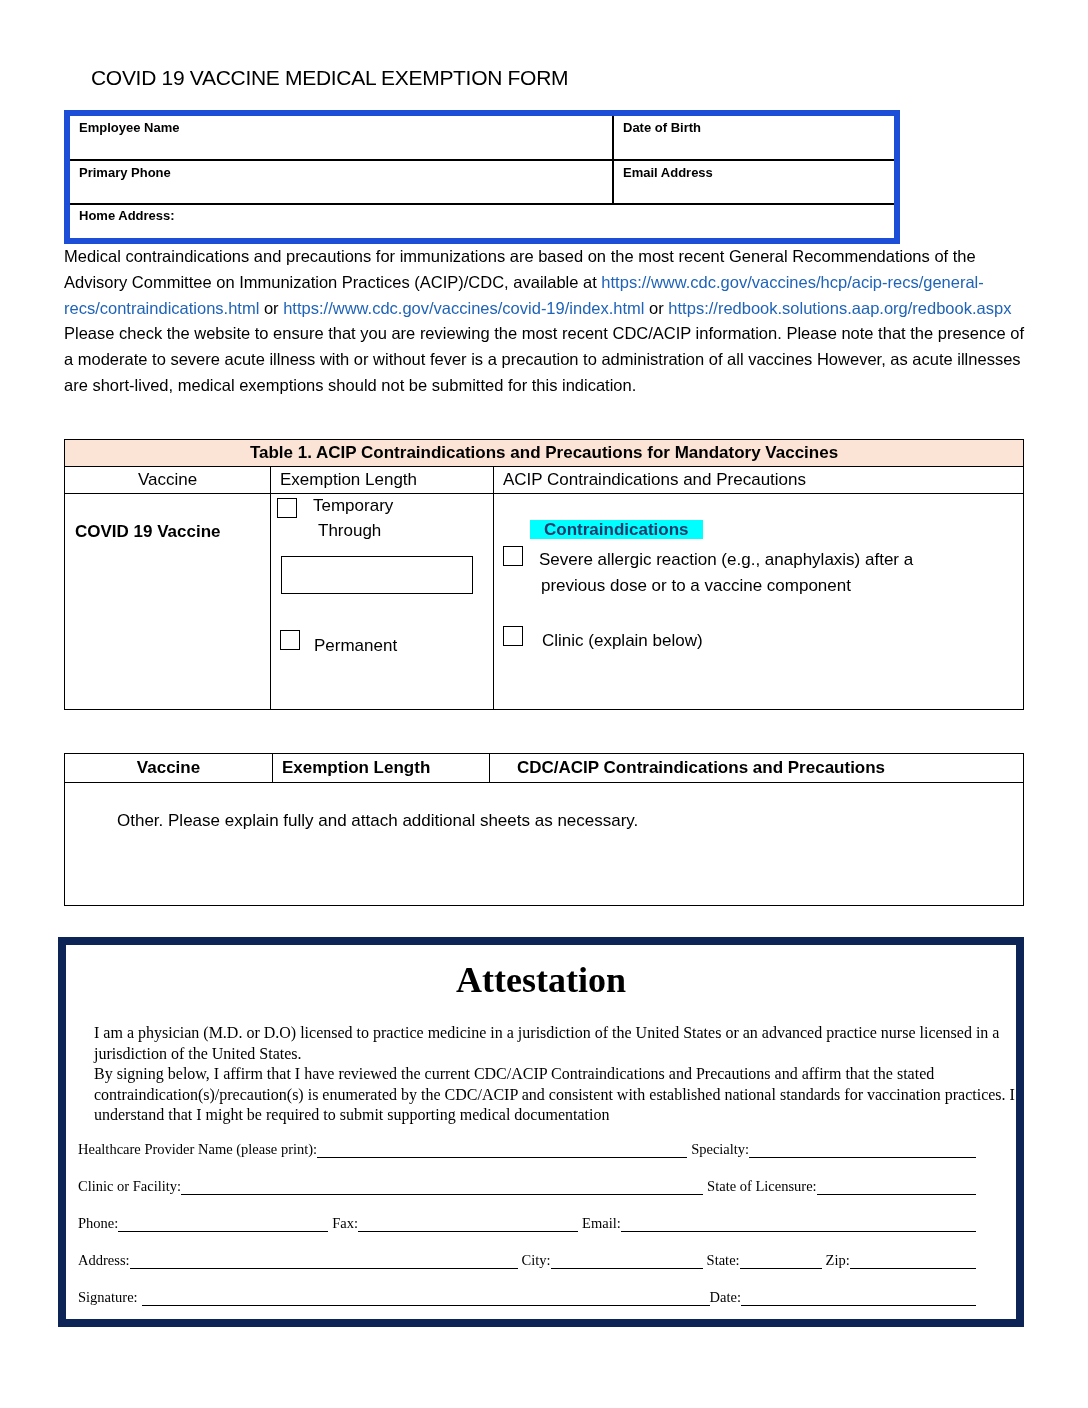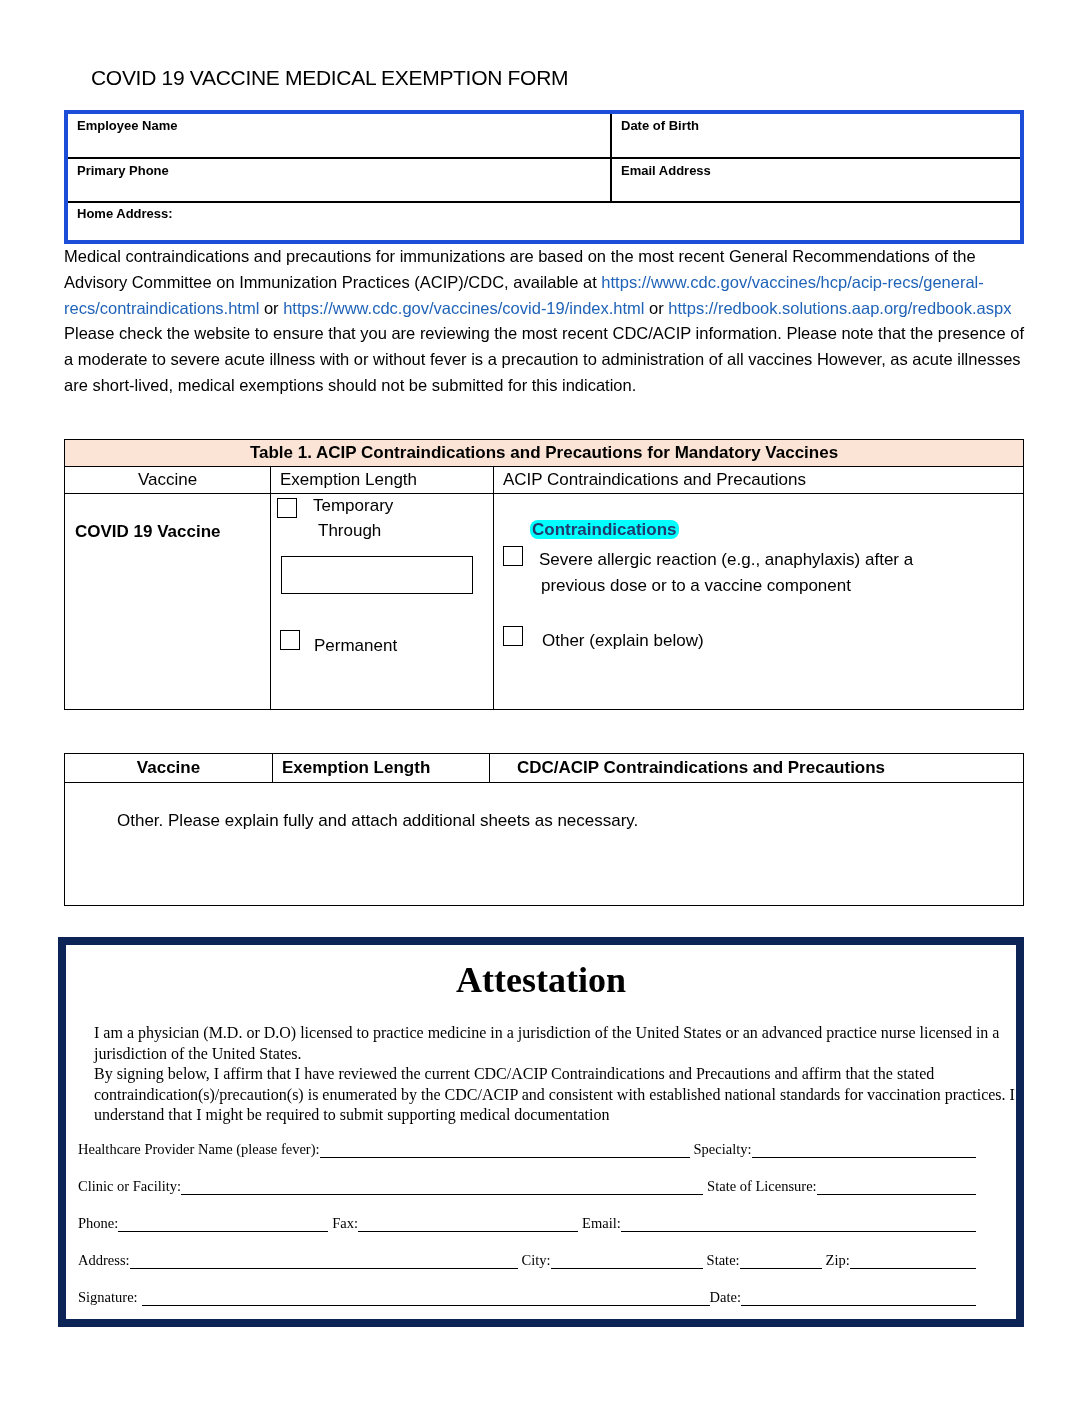--- a/index.html
+++ b/index.html
@@ -1,30 +1,30 @@
 <!DOCTYPE html>
 <html><head>
 <meta charset="utf-8">
 <style>
   html, body { margin:0; padding:0; background:#fff; }
   body { width:1088px; height:1408px; position:relative; font-family:"Liberation Sans", sans-serif; color:#000; }
   .abs { position:absolute; }
   .title { left:64px; top:66px; font-size:21px; letter-spacing:-0.3px;margin-left:27px; }
-  .info { left:64px; top:110px; width:960px; height:134px; border:4px solid #1d4ed8; box-sizing:border-box; }
+  .info { left:64px; top:110px; width:836px; height:134px; border:6px solid #1d4ed8; box-sizing:border-box; }
   .info .row { position:absolute; left:0; width:100%; border-top:2px solid #000; }
   .info .cell { position:absolute; font-size:13px; font-weight:bold; }
   .info .vline { position:absolute; left:542px; top:0; width:2px; background:#000; height:88px; }
   .para { left:64px; top:244px; width:960px; font-size:16.5px; line-height:25.8px; }
   .para a { color:#1f63b8; text-decoration:none; }
   table.t1 { position:absolute; left:64px; top:439px; width:960px; border-collapse:collapse; font-size:17px; }
   table.t1 td { border:1.5px solid #000; vertical-align:top; padding:0; }
   .t1 .cap { background:#fbe4d5; text-align:center; font-weight:bold; height:26px; vertical-align:middle; }
   .t1 .hd { text-align:center; height:26px; vertical-align:middle; }
   .cb { display:inline-block; width:20px; height:20px; border:1.5px solid #000; box-sizing:border-box; background:#fff; }
-  .hl { background:#00ffff; font-weight:bold; color:#1f3a6b; padding:0 2px;border-radius:8px; }
+  .hl { background:#00ffff; font-weight:bold; color:#1f3a6b; padding:0 14px; }
   table.t2 { position:absolute; left:64px; top:753px; width:960px; border-collapse:collapse; font-size:17px; font-weight:bold; }
   table.t2 td { border:1.5px solid #000; height:26px; vertical-align:middle; }
   .attest { left:58px; top:937px; width:966px; height:390px; border:8px solid #0c2456; box-sizing:border-box; font-family:"Liberation Serif", serif; }
   .attest h1 { margin:0; position:absolute; top:14px; width:100%; text-align:center; font-size:36px; font-weight:bold; }
   .attest .txt { position:absolute; left:28px; top:78px; width:930px; font-size:16px; line-height:20.5px; }
   .fieldrow { position:absolute; left:12px; width:898px; height:20px; font-size:14.5px; display:flex; align-items:flex-end; }
   .fieldrow .lbl { white-space:nowrap; }
   .fieldrow .ln { border-bottom:1.5px solid #000; height:14px; margin-right:4px; }
 </style>
 </head>
@@ -66,21 +66,21 @@
       <div style="position:absolute;left:10px;top:62px;width:192px;height:38px;border:1.5px solid #000;box-sizing:border-box;"><span></span></div>
       <span class="cb" style="position:absolute;left:9px;top:136px;"></span>
       <div style="position:absolute;left:43px;top:142px;">Permanent</div>
     </td>
     <td style="position:relative;">
       <div style="position:absolute;left:36px;top:26px;"><span class="hl">Contraindications</span></div>
       <span class="cb" style="position:absolute;left:9px;top:52px;"></span>
       <div style="position:absolute;left:45px;top:56px;">Severe allergic reaction (e.g., anaphylaxis) after a</div>
       <div style="position:absolute;left:47px;top:82px;">previous dose or to a vaccine component</div>
       <span class="cb" style="position:absolute;left:9px;top:132px;"></span>
-      <div style="position:absolute;left:48px;top:137px;">Other (explain below)</div>
+      <div style="position:absolute;left:48px;top:137px;">Clinic (explain below)</div>
     </td>
   </tr>
 </tbody>
   </table>
 
 <table class="t2">
   <tbody>
       <tr>
     <td style="width:205px;text-align:center;">Vaccine</td>
     <td style="width:206px;padding-left:9px;">Exemption Length</td>
@@ -95,21 +95,21 @@
   </table>
 
 <div class="abs attest">
   <h1>Attestation</h1>
   <div class="txt">
     <div>I am a physician (M.D. or D.O) licensed to practice medicine in a jurisdiction of the United States or an advanced practice nurse licensed in a jurisdiction of the United States.</div>
     <div>By signing below, I affirm that I have reviewed the current CDC/ACIP Contraindications and Precautions and affirm that the stated contraindication(s)/precaution(s) is enumerated by the CDC/ACIP and consistent with established national standards for vaccination practices. I understand that I might be required to submit supporting medical documentation</div>
   </div>
 
   <div class="fieldrow" style="top:193px;">
-    <span class="lbl">Healthcare Provider Name (please fever):</span>
+    <span class="lbl">Healthcare Provider Name (please print):</span>
     <span class="ln" style="width:370px;"></span>
     <span class="lbl">Specialty:</span>
     <span class="ln" style="flex:1;margin-right:0;"></span>
   </div>
   <div class="fieldrow" style="top:230px;">
     <span class="lbl">Clinic or Facility:</span>
     <span class="ln" style="width:522px;"></span>
     <span class="lbl">State of Licensure:</span>
     <span class="ln" style="flex:1;margin-right:0;"></span>
   </div>

